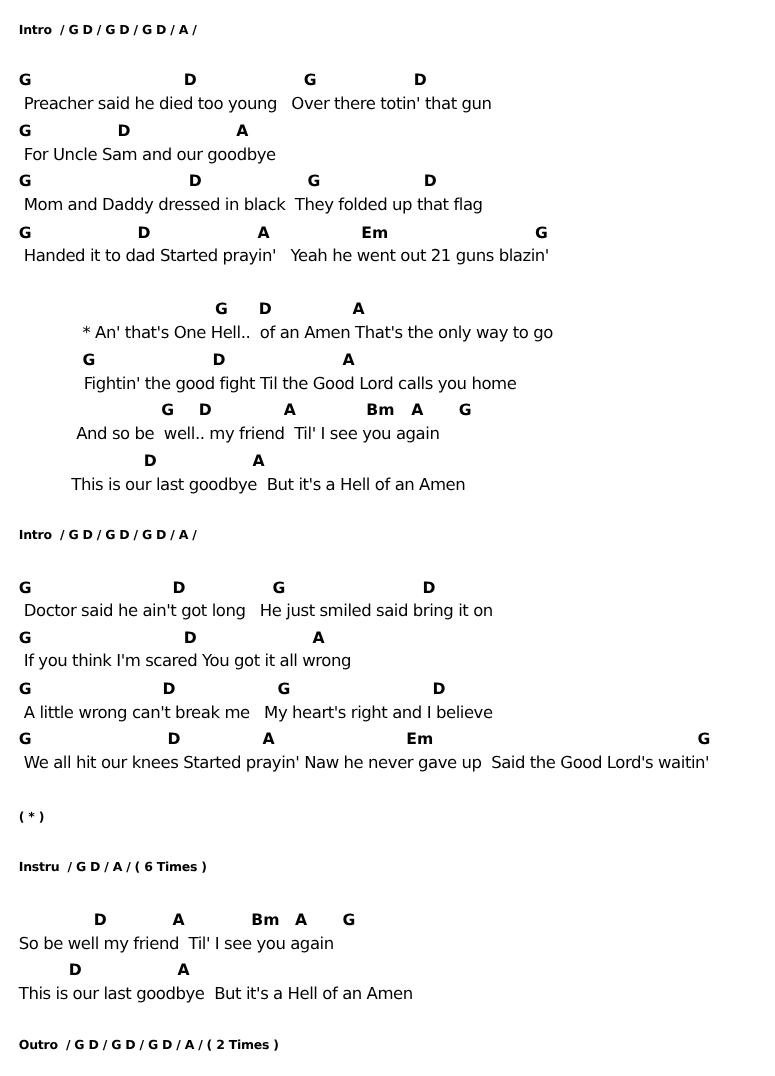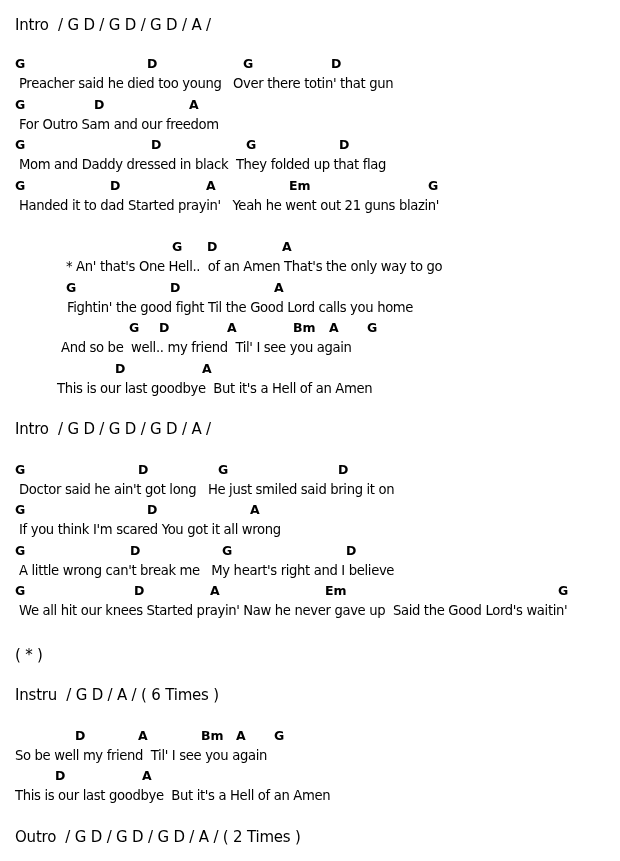--- a/index.html
+++ b/index.html
@@ -1,38 +1,38 @@
 <!DOCTYPE html>
 <html><head>
 <meta charset="utf-8">
 <style>
   html, body { margin: 0; padding: 0; background: #ffffff; }
   body { width: 620px; height: 861px; position: relative; overflow: hidden;
          font-family: "DejaVu Sans", "Liberation Sans", sans-serif; color: #000; }
   .ln { position: absolute; white-space: pre; line-height: 16px; }
-  .hdr { font-weight: normal; font-size: 15px; letter-spacing: -0.2px; }
+  .hdr { font-weight: bold; font-size: 10px; letter-spacing: -0.2px; }
   .lyr { font-size: 13.2px; letter-spacing: -0.35px; }
   .ch { position: absolute; font-weight: bold; font-size: 12.5px; line-height: 16px; }
 </style>
 </head>
 <body>
 
 <div class="ln hdr" style="left:15px;top:17px">Intro  / G D / G D / G D / A /</div>
 
 <div>
   <span class="ch" style="left:15px;top:56px">G</span>
   <span class="ch" style="left:147px;top:56px">D</span>
   <span class="ch" style="left:243px;top:56px">G</span>
   <span class="ch" style="left:331px;top:56px">D</span>
   <div class="ln lyr" style="left:19px;top:76px">Preacher said he died too young   Over there totin' that gun</div>
 
   <span class="ch" style="left:15px;top:97px">G</span>
   <span class="ch" style="left:94px;top:97px">D</span>
   <span class="ch" style="left:189px;top:97px">A</span>
-  <div class="ln lyr" style="left:19px;top:117px">For Outro Sam and our freedom</div>
+  <div class="ln lyr" style="left:19px;top:117px">For Uncle Sam and our goodbye</div>
 
   <span class="ch" style="left:15px;top:137px">G</span>
   <span class="ch" style="left:151px;top:137px">D</span>
   <span class="ch" style="left:246px;top:137px">G</span>
   <span class="ch" style="left:339px;top:137px">D</span>
   <div class="ln lyr" style="left:19px;top:157px">Mom and Daddy dressed in black  They folded up that flag</div>
 
   <span class="ch" style="left:15px;top:178px">G</span>
   <span class="ch" style="left:110px;top:178px">D</span>
   <span class="ch" style="left:206px;top:178px">A</span>

